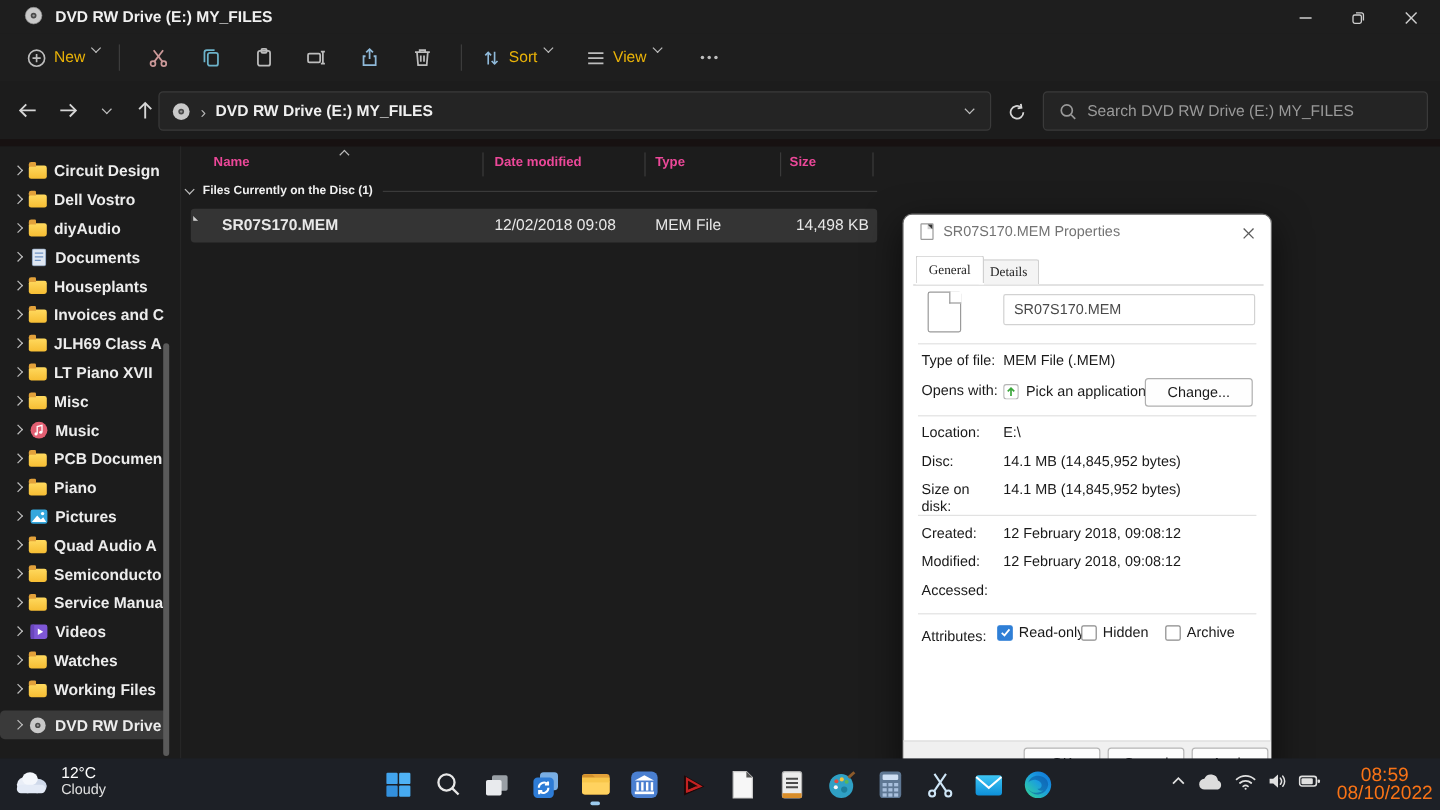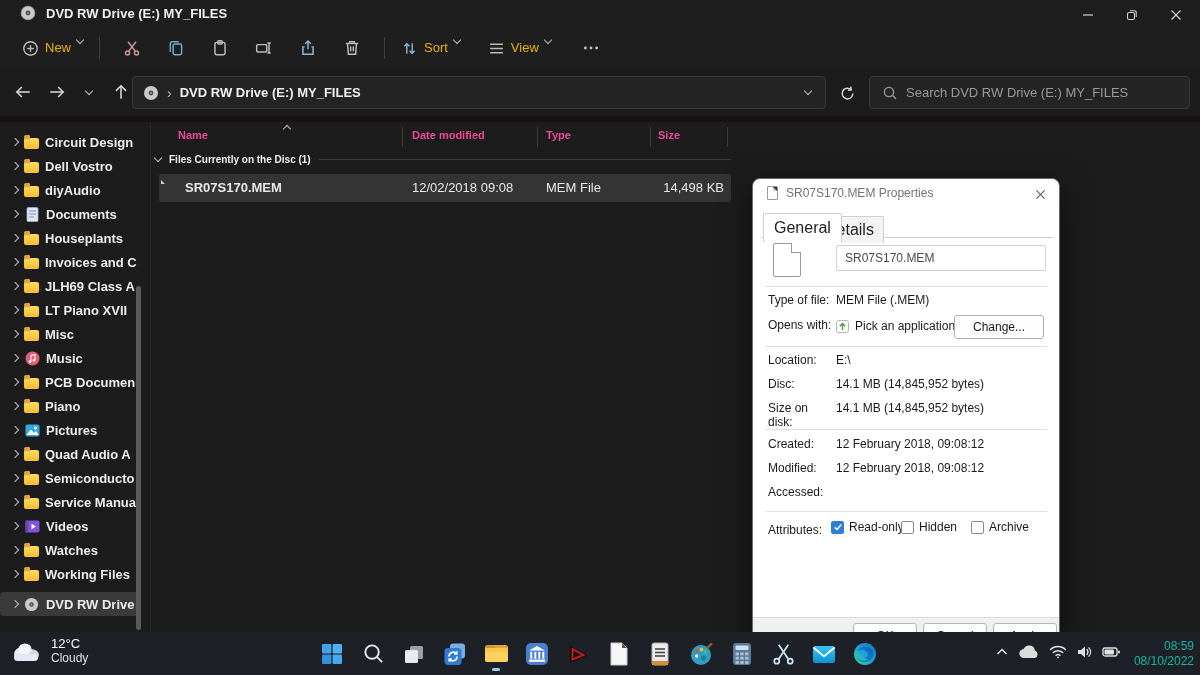--- a/index.html
+++ b/index.html
@@ -59,21 +59,21 @@
   .cell { position:absolute; white-space:nowrap; }
 
   
   .page-ico { position:relative; width:13px; height:16px; background:#f5f5f5; border-radius:1px; }
   .page-ico::before { content:""; position:absolute; right:0; top:0; border-style:solid; border-width:0 4px 4px 0; border-color:#343434 #343434 #cfcfcf #cfcfcf; }
 
   
   #dialog { position:absolute; left:752px; top:178px; width:308px; height:470px; background:#ffffff; border:1px solid #6b6b6b; border-radius:8px 8px 0 0; box-shadow:0 10px 30px rgba(0,0,0,.6); font-size:12px; color:#1a1a1a; }
   #dlg-title { position:absolute; left:14px; top:7px; display:flex; align-items:center; gap:8px; font-size:12px; color:#737373; }
   #dlg-close { position:absolute; right:6px; top:3px; width:26px; height:24px; display:flex; align-items:center; justify-content:center; }
-  .tab { position:absolute; font-size:16px; padding:4px 9px; border:1px solid #d0d0d0; border-bottom:none; border-radius:2px 2px 0 0; background:#f4f4f4; color:#222; }
+  .tab { position:absolute; font-size:11px; padding:4px 9px; border:1px solid #d0d0d0; border-bottom:none; border-radius:2px 2px 0 0; background:#f4f4f4; color:#222;font-family:Liberation Serif, serif; }
   #tab-general { left:10px; top:34px; background:#ffffff; z-index:2; padding:5px 10px; box-shadow:0 1px 0 #fff; }
   #tab-details { left:62px; top:37px; z-index:1; }
   #tabline { position:absolute; left:8px; top:58px; width:292px; height:1px; background:#d0d0d0; }
   .doc-outline { width:28px; height:34px; background:#fff; border:1.2px solid #9a9a9a; border-radius:2px; position:relative; }
   .doc-outline::before { content:""; position:absolute; right:-1px; top:-1px; width:0; height:0; border-style:solid; border-width:0 9px 9px 0; border-color:transparent #fff transparent transparent; }
   .doc-outline::after { content:""; position:absolute; right:-1px; top:-1px; width:9px; height:9px; border-left:1.2px solid #9a9a9a; border-bottom:1.2px solid #9a9a9a; background:#fff; }
   #dlg-name-field { position:absolute; left:83px; top:66px; width:210px; height:26px; border:1px solid #d2d2d2; border-radius:2px; font-size:12px; color:#4a4a4a; padding:0 8px; background:#fff; font-family:"Liberation Sans",sans-serif; outline:none; }
   .dsep { position:absolute; left:12px; width:282px; height:1px; background:#e2e2e2; }
   .drow { position:absolute; left:15px; width:282px; height:16px; display:flex; }
   .dlab { width:68px; flex:none; }
@@ -87,21 +87,21 @@
 
   
   #taskbar { position:absolute; left:0; top:632px; width:1200px; height:43px; background:#1d2026; z-index:50; }
   #weather { position:absolute; left:10px; top:4px; display:flex; align-items:center; gap:9px; }
   #weather-temp { font-size:13px; color:#fff; }
   #weather-cond { font-size:12px; color:#e0e0e0; }
   #tb-apps { position:absolute; left:316px; top:3px; display:flex; gap:9px; }
   .tb-app { width:32px; height:37px; display:flex; align-items:center; justify-content:center; border-radius:4px; position:relative; }
   .tb-app.active::after { content:""; position:absolute; bottom:1px; left:12px; width:8px; height:3px; border-radius:2px; background:#9ccbef; }
   #tray { position:absolute; right:6px; top:0; height:43px; display:flex; align-items:center; gap:9px; }
-  #clock { text-align:right; color:#14b8a6; font-size:12px; line-height:15px; margin-left:4px; }
+  #clock { text-align:center; color:#f97316; font-size:16px; line-height:15px; margin-left:4px; }
 </style>
 </head>
 <body>
 
 <div id="screen">
 
   <div id="titlebar">
     <div id="title-group">
       <span class="sb-ico">
         <svg width="16" height="16" viewBox="0 0 16 16">

